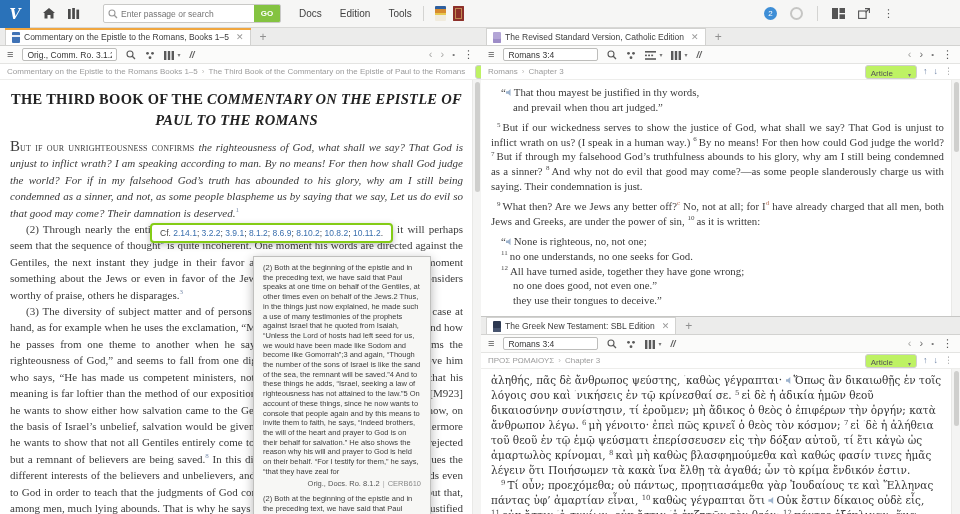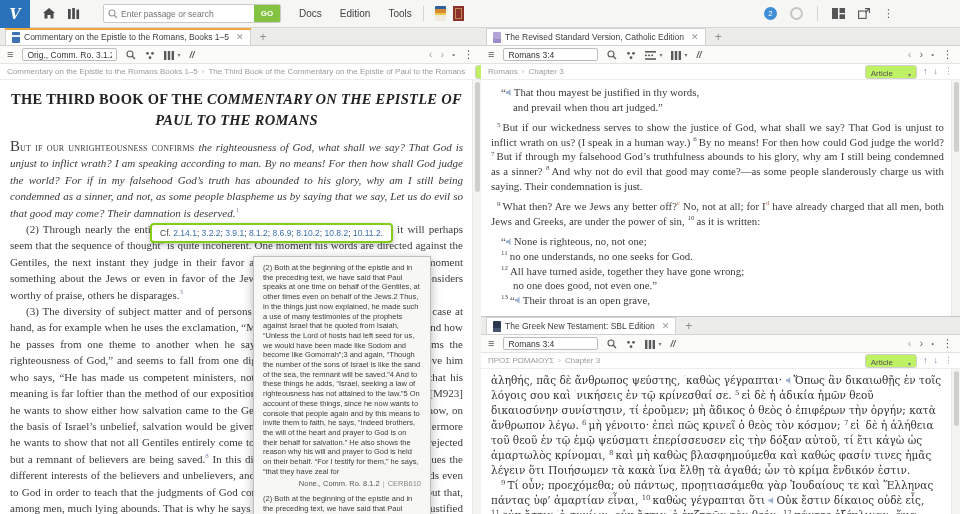--- a/index.html
+++ b/index.html
@@ -287,21 +287,21 @@
   <div class="content serif" id="c-rsv">
     <div>
         <div class="pl">“<span class="qicon"></span>That thou mayest be justified in thy words,</div>
         <div class="pl c">and prevail when thou art judged.”</div>
         <p class="prose"><sup class="v">5</sup>But if our wickedness serves to show the justice of God, what shall we say? That God is unjust to inflict wrath on us? (I speak in a human way.) <sup class="v">6</sup>By no means! For then how could God judge the world? <sup class="v">7</sup>But if through my falsehood God’s truthfulness abounds to his glory, why am I still being condemned as a sinner? <sup class="v">8</sup>And why not do evil that good may come?—as some people slanderously charge us with saying. Their condemnation is just.</p>
         <p class="prose"><sup class="v">9</sup>What then? Are we Jews any better off?<sup class="fg">c</sup> No, not at all; for I<sup class="fg">d</sup> have already charged that all men, both Jews and Greeks, are under the power of sin, <sup class="v">10</sup>as it is written:</p>
         <div class="pl pgap">“<span class="qicon"></span>None is righteous, no, not one;</div>
         <div class="pl"><sup class="v">11</sup>no one understands, no one seeks for God.</div>
         <div class="pl"><sup class="v">12</sup>All have turned aside, together they have gone wrong;</div>
         <div class="pl c">no one does good, not even one.”</div>
-        <div class="pl"><sup class="v">13</sup>“<span class="qicon"></span>Their throat is an open grave,</div>
+        <div class="pl c">they use their tongues to deceive.”</div>
       </div>
     <div class="sbar">
         <div class="sbthumb" style="top:2px;height:70px"></div>
       </div>
   </div>
 </div>
 
 <div class="panel" id="p-gnt">
   <div class="tabbar">
     <div class="tab">
@@ -358,15 +358,15 @@
       </div>
     <div class="sbar">
         <div class="sbthumb" style="top:2px;height:55px"></div>
       </div>
   </div>
 </div>
 
 <div class="cftip">Cf. <a href="#">2.14.1</a>; <a href="#">3.2.2</a>; <a href="#">3.9.1</a>; <a href="#">8.1.2</a>; <a href="#">8.6.9</a>; <a href="#">8.10.2</a>; <a href="#">10.8.2</a>; <a href="#">10.11.2</a>.</div>
 <div class="preview">
     <div class="pvblock">(2) Both at the beginning of the epistle and in the preceding text, we have said that Paul speaks at one time on behalf of the Gentiles, at other times even on behalf of the Jews.2 Thus, in the things just now explained, he made such a use of many testimonies of the prophets against Israel that he quoted from Isaiah, “Unless the Lord of hosts had left seed for us, we would have been made like Sodom and become like Gomorrah”;3 and again, “Though the number of the sons of Israel is like the sand of the sea, the remnant will be saved.”4 And to these things he adds, “Israel, seeking a law of righteousness has not attained to the law.”5 On account of these things, since he now wants to console that people again and by this means to invite them to faith, he says, “Indeed brothers, the will of the heart and prayer to God is on their behalf for salvation.” He also shows the reason why his will and prayer to God is held on their behalf. “For I testify for them,” he says, “that they have zeal for</div>
-    <div class="cite"><span>None., Comm. Ro. 8.1.2</span><span class="sep">|</span><span class="code">CERB610</span></div>
+    <div class="cite"><span>Orig., Docs. Ro. 8.1.2</span><span class="sep">|</span><span class="code">CERB610</span></div>
     <div class="pvblock">(2) Both at the beginning of the epistle and in the preceding text, we have said that Paul speaks at one time on behalf of the Gentiles, at other times even on behalf of the Jews.2 Thus, in the things just now explained, he made such a use of many testimonies of the prophets against Israel that he quoted from Isaiah, “Unless the Lord of hosts had left seed for us, we would have been made like Sodom and become like Gomorrah”;3 and again, “Though the number of the sons of Israel is like the sand of the sea, the remnant will be saved.”4 And to these things he adds, “Israel, seeking a law of righteousness has not attained to the law.”5 On account</div>
   </div>
 
 </body></html>

